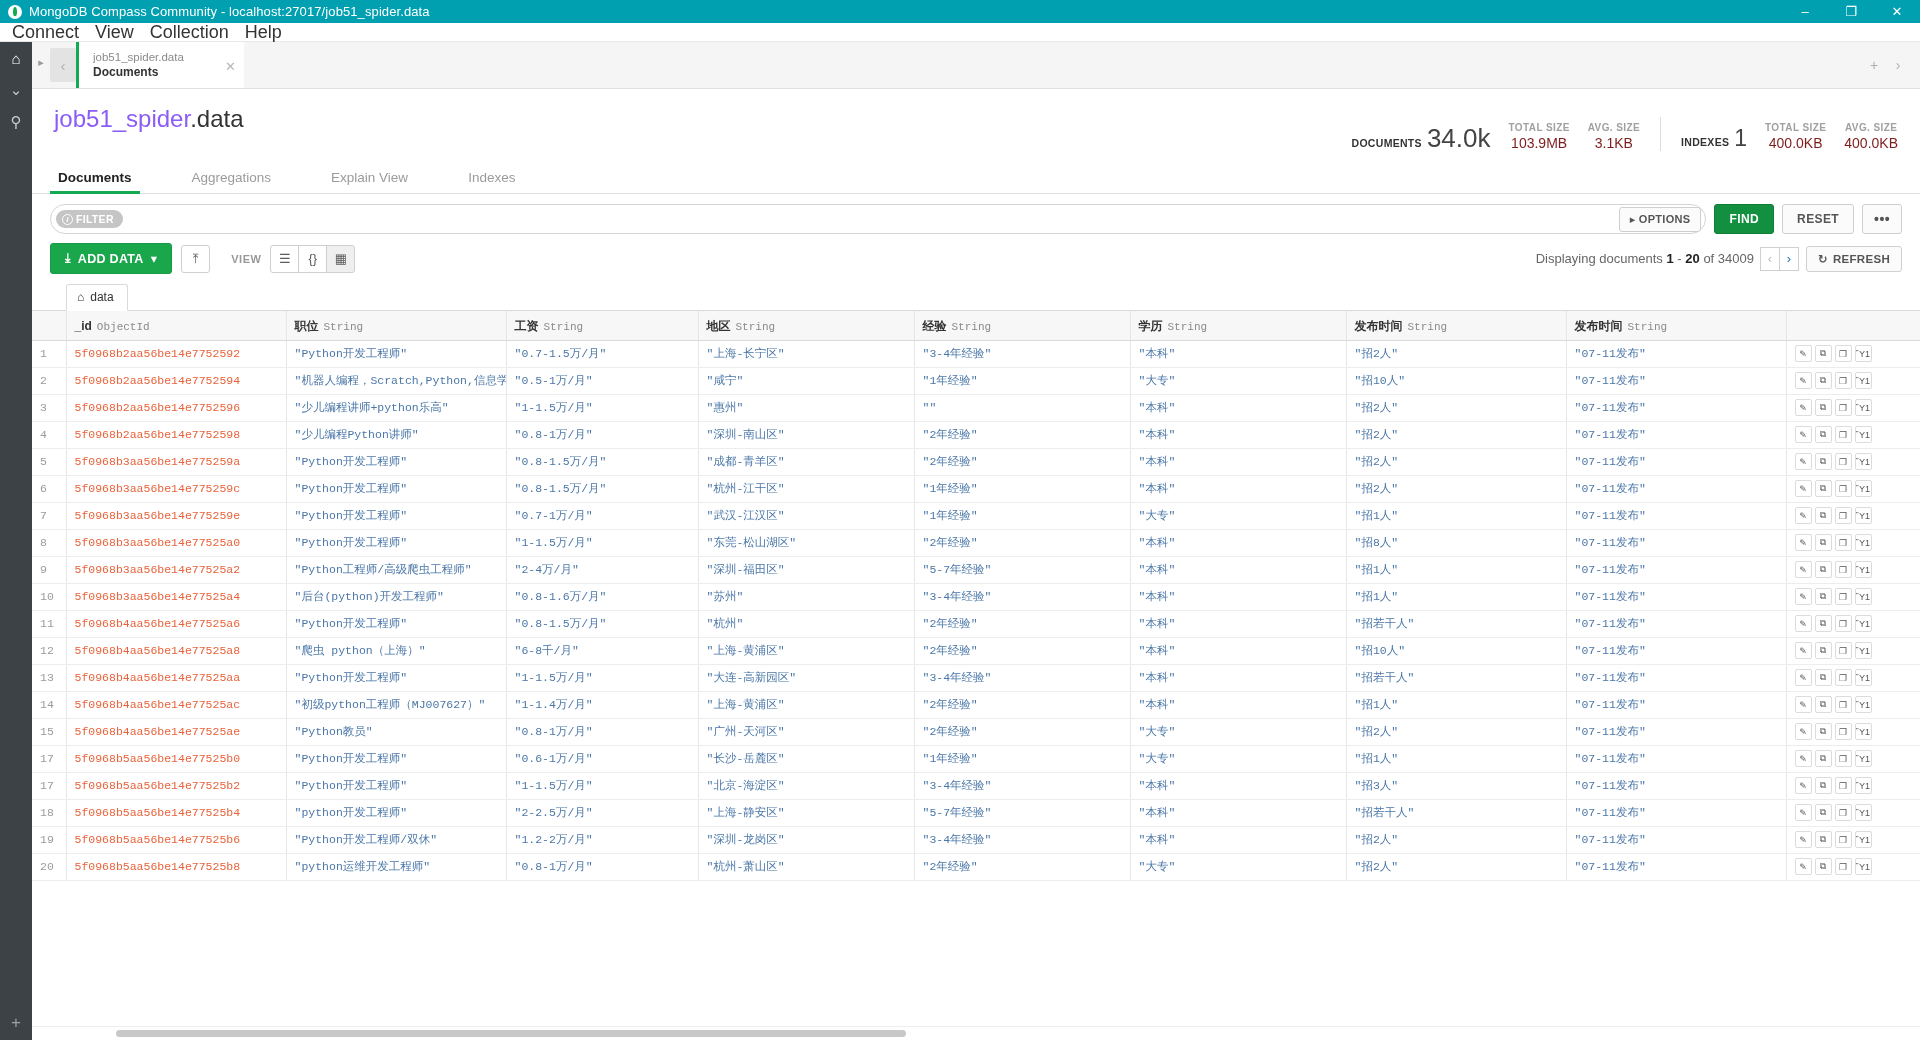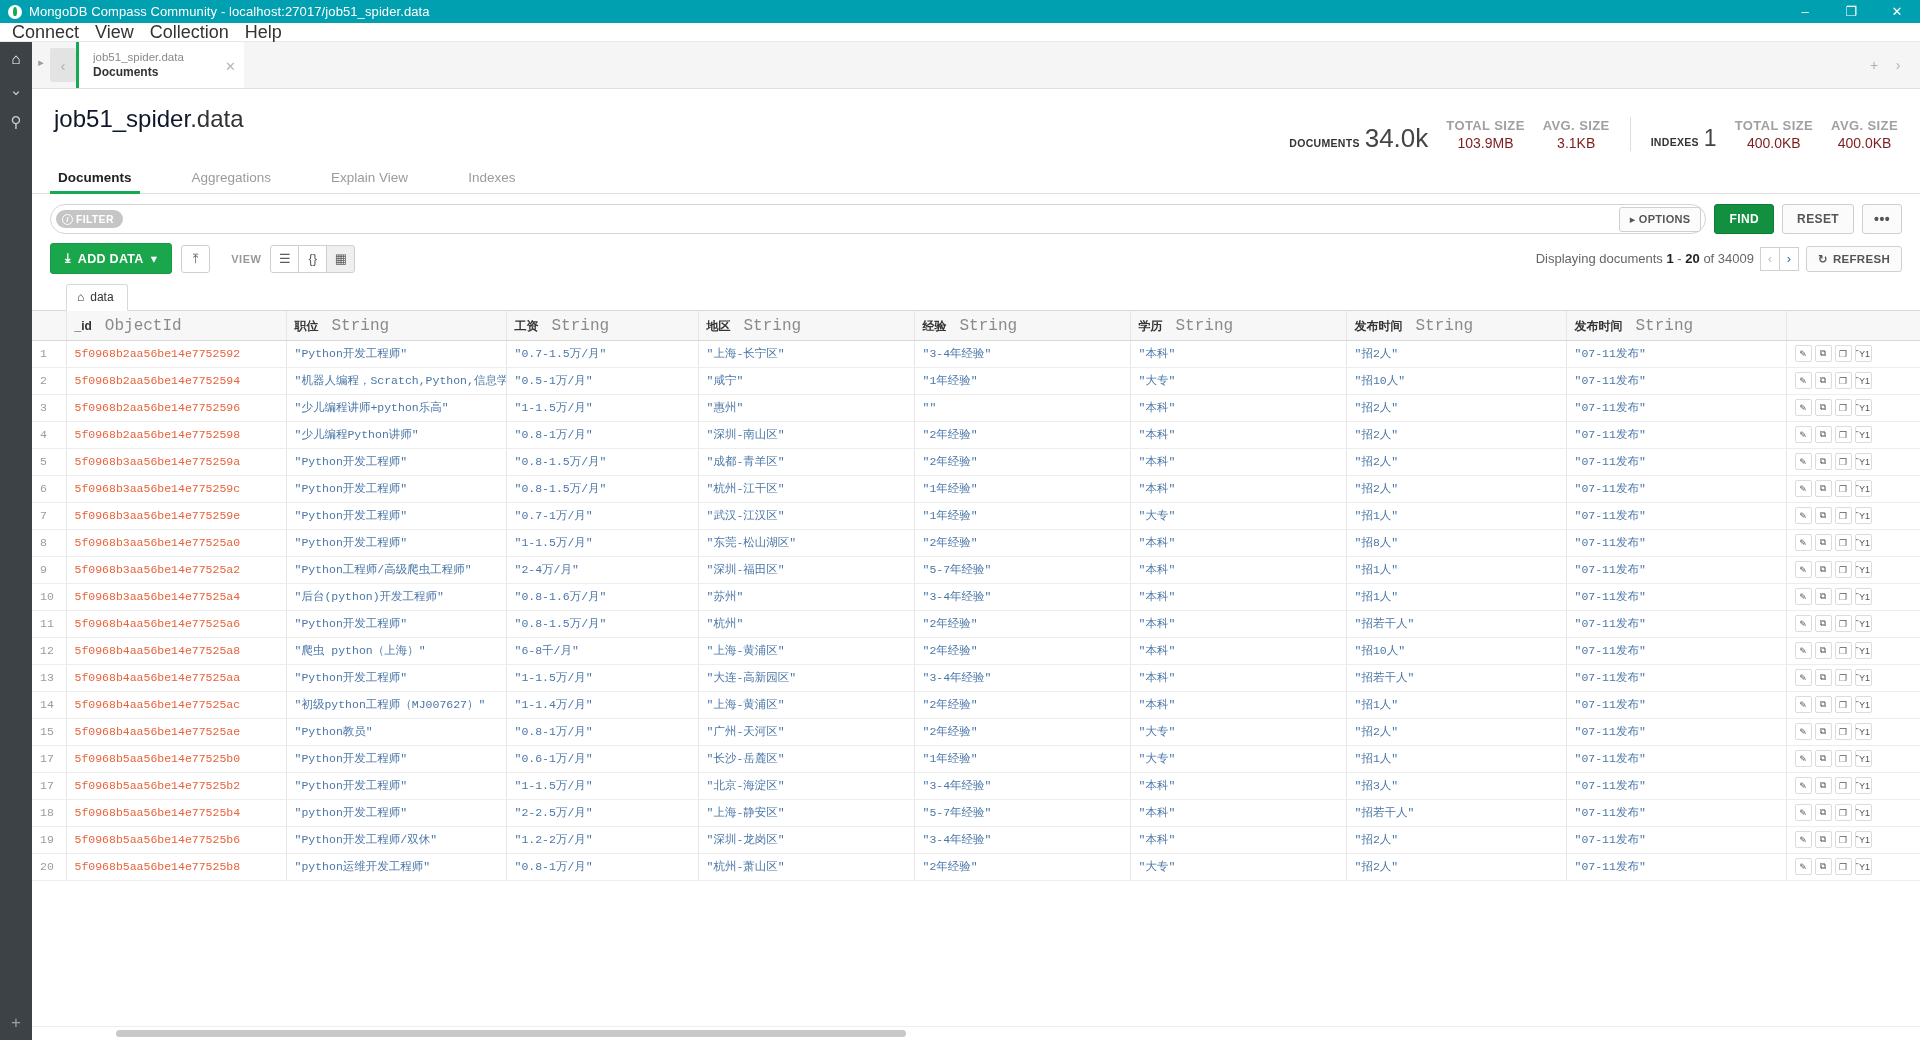--- a/index.html
+++ b/index.html
@@ -53,29 +53,29 @@
     overflow:hidden;text-overflow:ellipsis;}
   .tab .sub{font-size:12px;color:#333;font-weight:bold;line-height:15px;}
   .tab .x{position:absolute;right:8px;top:17px;color:#b6b6b6;font-size:13px;}
   .tabstrip .rightside{margin-left:auto;display:flex;align-items:center;gap:4px;
     padding-right:12px;color:#b0b0b0;font-size:14px;}
   .tabstrip .rightside span{width:20px;text-align:center;}
 
   
   .collhead{padding:16px 22px 0 22px;display:flex;align-items:flex-start;}
   .coll-title{font-size:24px;color:#333;font-weight:normal;line-height:28px;}
-  .coll-title .db{color:#0f172a;}
+  .coll-title .db{color:#8b5cf6;}
   .stats{margin-left:auto;display:flex;align-items:flex-end;padding-top:12px;}
   .stat-blk{display:flex;align-items:baseline;}
   .stat-lbl{font-size:10.5px;color:#333;letter-spacing:.3px;font-weight:bold;
     text-transform:uppercase;margin-right:5px;}
   .stat-big{font-size:26px;color:#444;line-height:26px;font-weight:normal;}
   .stat-big.small{font-size:23px;}
   .stat-pair{display:flex;flex-direction:column;align-items:center;margin-left:18px;}
-  .stat-pair .k{font-size:13px;color:#a0a0a0;letter-spacing:.4px;font-weight:bold;}
+  .stat-pair .k{font-size:10px;color:#a0a0a0;letter-spacing:.4px;font-weight:bold;}
   .stat-pair .v{font-size:14px;color:#7f1d1d;margin-top:2px;}
   .stat-div{width:1px;height:34px;background:#ddd;margin:0 20px;align-self:center;}
 
   
   .viewtabs{display:flex;padding:0 22px;margin-top:10px;
     border-bottom:1px solid #e0e0e0;position:relative;}
   .vtab{padding:9px 4px 8px 4px;margin-right:52px;font-size:13.5px;color:#9b9b9b;
     position:relative;}
   .vtab.active{color:#222;font-weight:bold;}
   .vtab.active:after{content:"";position:absolute;left:-4px;right:-4px;bottom:-1px;
@@ -132,21 +132,21 @@
 
   
   .tablewrap{flex:1;overflow:hidden;position:relative;border-top:1px solid #d9d9d9;
     margin-top:-1px;}
   table.grid{border-collapse:collapse;width:1920px;table-layout:fixed;}
   table.grid th,table.grid td{border-right:1px solid #e6e6e6;border-bottom:1px solid #ededed;
     height:27px;padding:0 8px;text-align:left;vertical-align:middle;font-weight:normal;}
   table.grid thead th{background:#f7f7f7;height:29px;border-bottom:1px solid #d9d9d9;
     border-top:none;}
   .hdr-name{font-size:12px;color:#333;font-weight:bold;}
-  .hdr-type{font-size:16px;color:#8a8a8a;margin-left:13px;
+  .hdr-type{font-size:11px;color:#8a8a8a;margin-left:5px;
     font-family:"Liberation Mono","DejaVu Sans Mono",monospace;}
   td.rn,th.rn{width:34px;text-align:right;padding-right:9px;color:#9b9b9b;font-size:11.5px;
     background:#fff;border-right:1px solid #e6e6e6;
     font-family:"Liberation Mono","DejaVu Sans Mono",monospace;}
   th.rn{background:#f7f7f7;}
   td.oid{color:#e8623a;font-size:11.5px;
     font-family:"Liberation Mono","DejaVu Sans Mono",monospace;}
   td.str{color:#4b77a8;font-size:11.5px;white-space:nowrap;overflow:hidden;
     text-overflow:clip;font-family:"Liberation Mono","DejaVu Sans Mono",monospace;}
   td.acts{border-right:none;padding:0 6px;}

